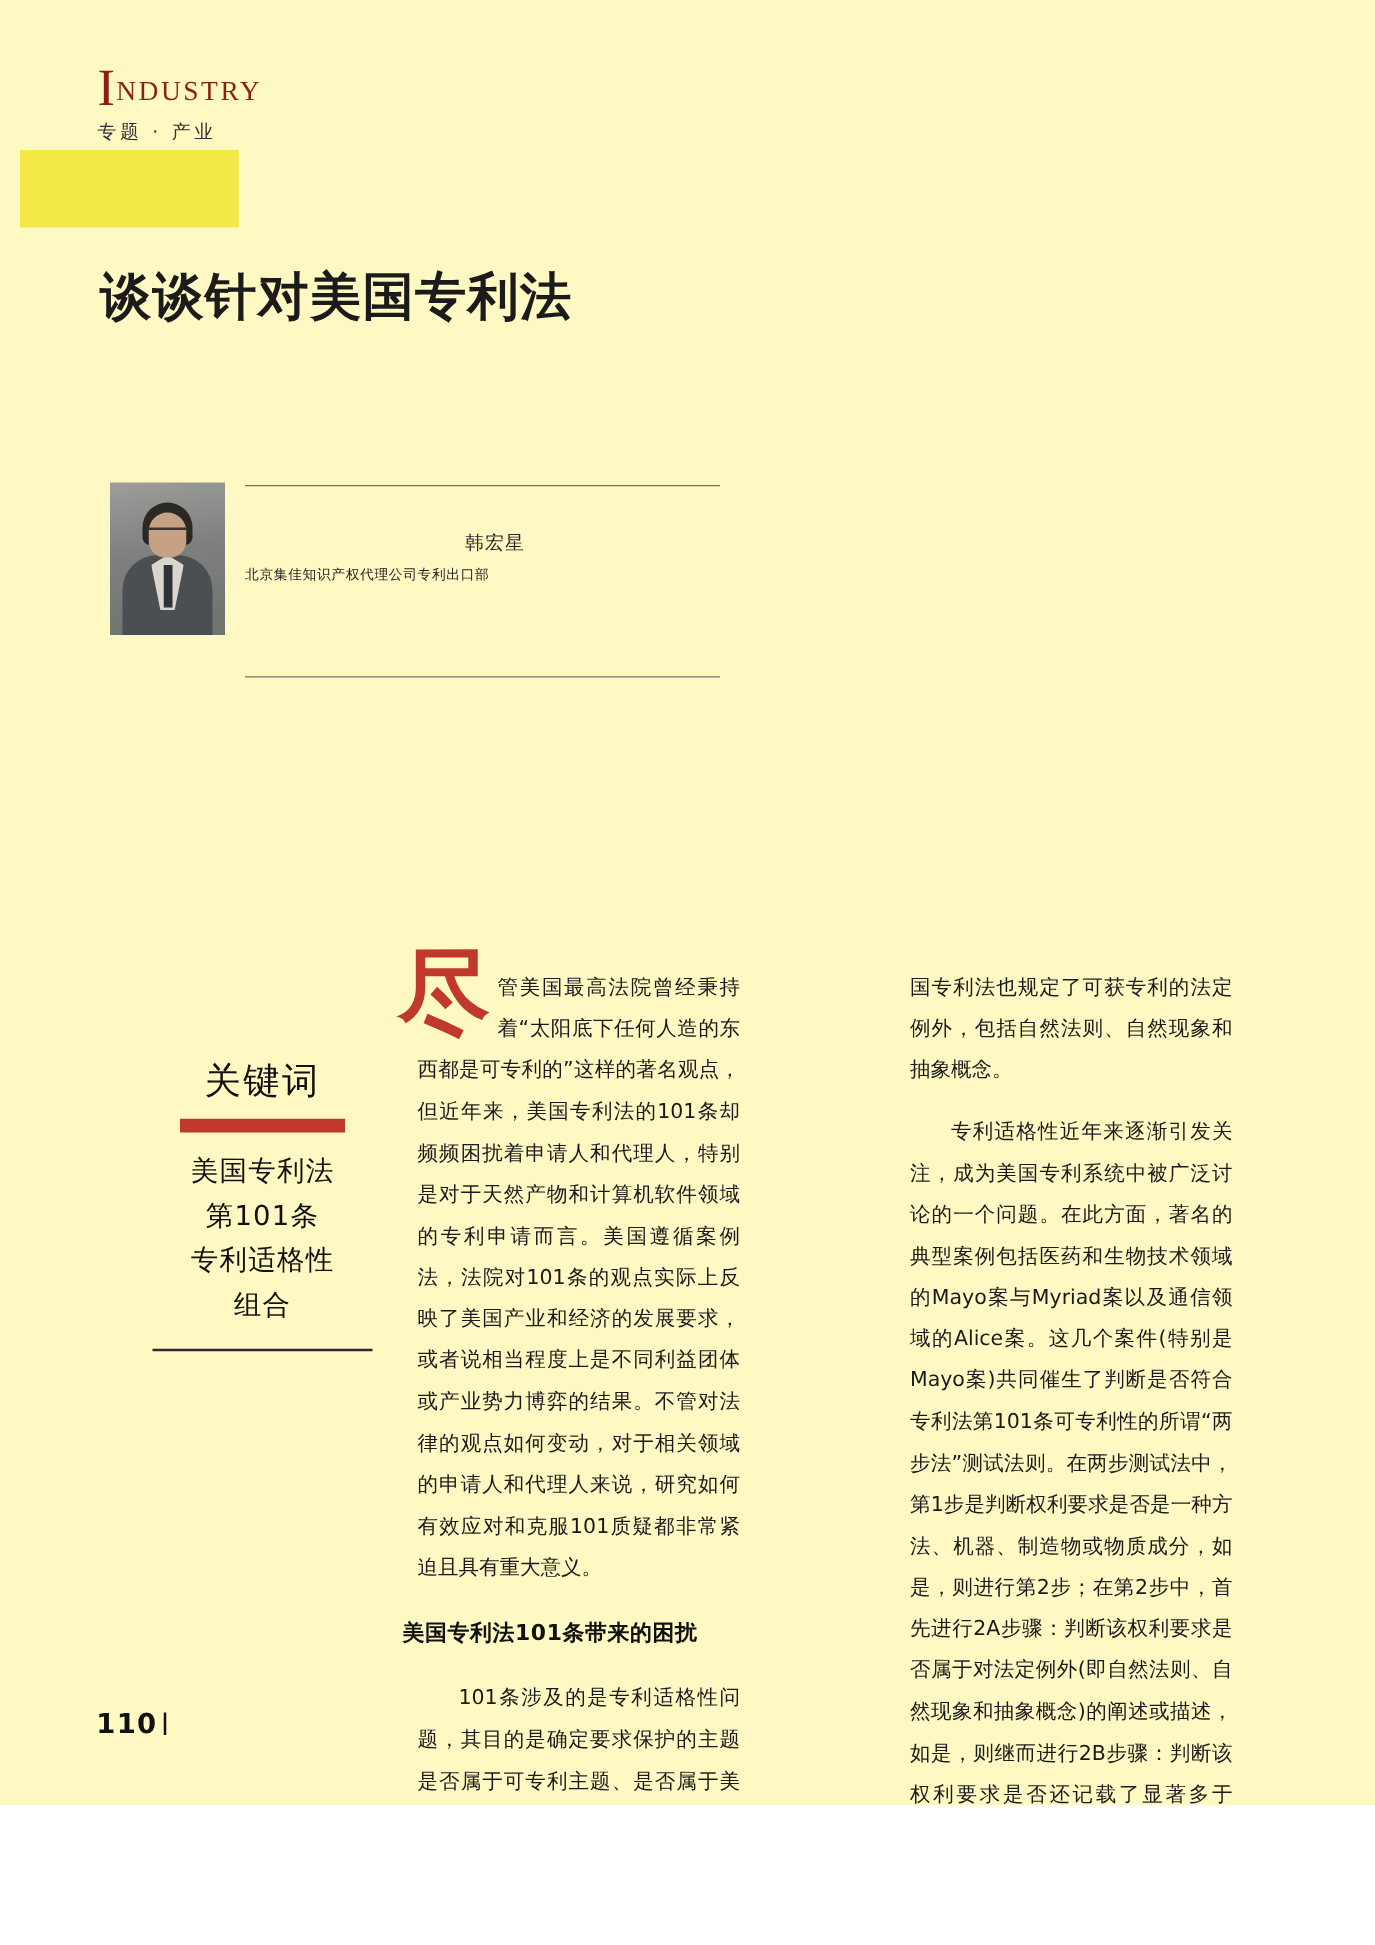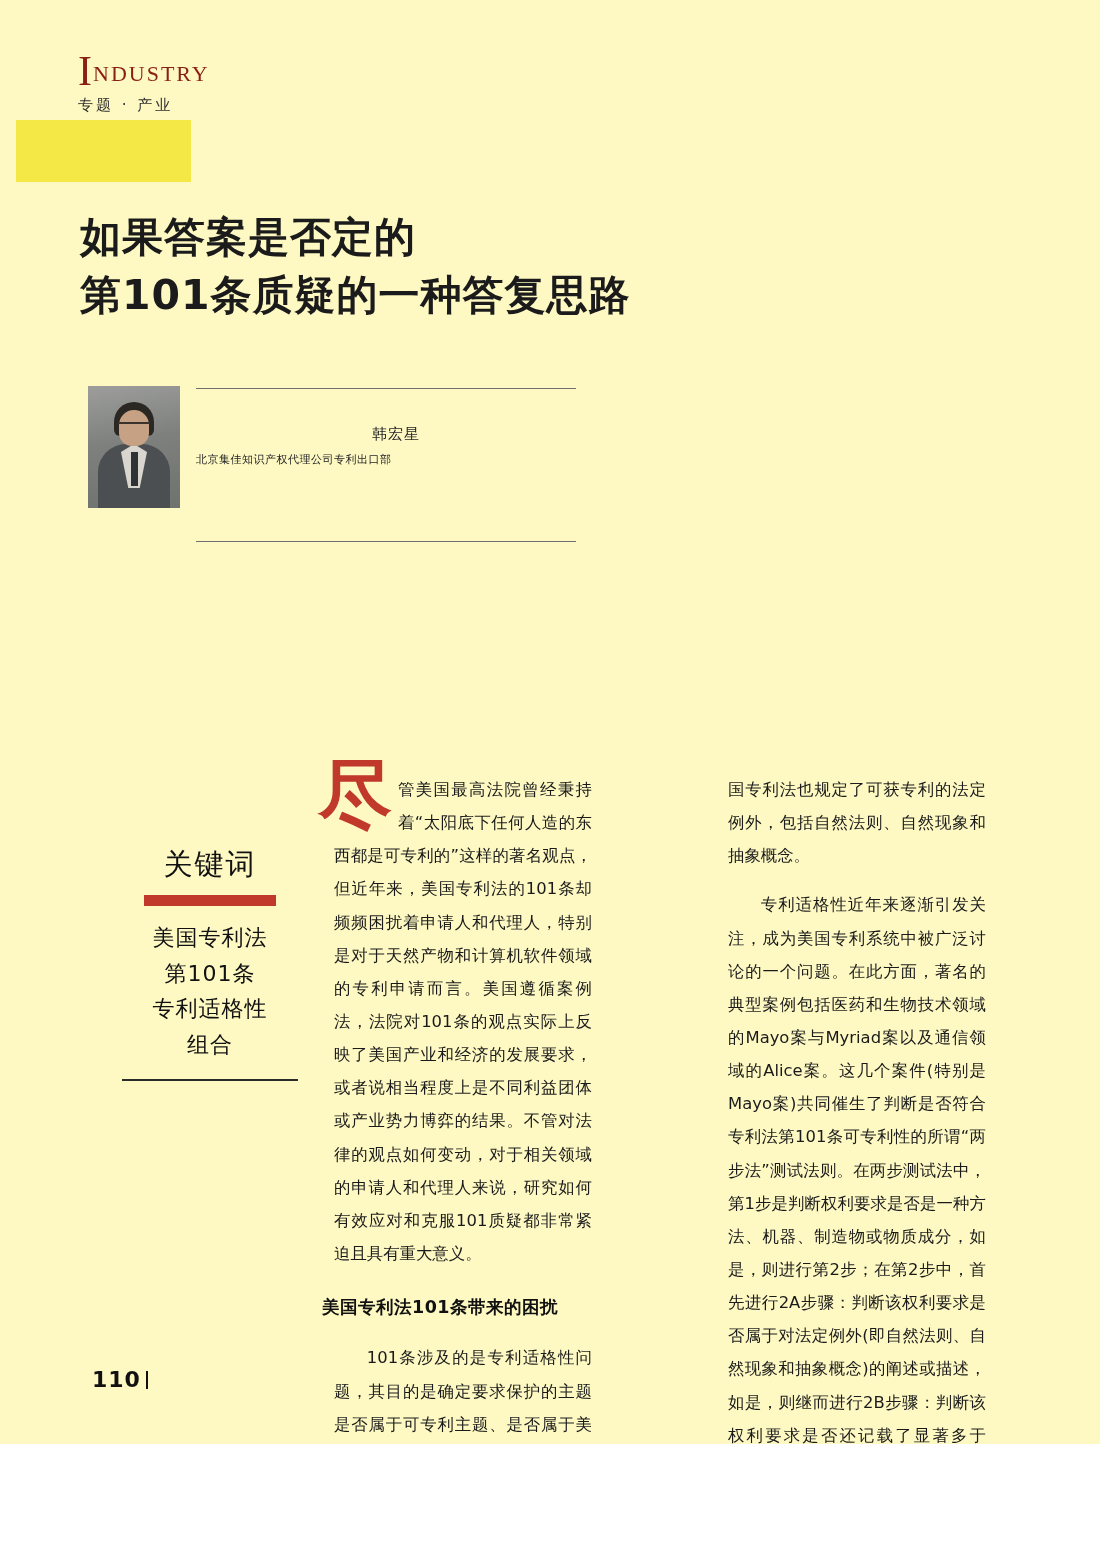--- a/index.html
+++ b/index.html
@@ -241,21 +241,21 @@
     font-weight: bold;
     font-size: 17.5px;
     letter-spacing: 0.5px;
     color: #111;
   }
   .sup { font-size: 11px; vertical-align: super; }
 
   
   .folio {
     position: absolute;
-    left: 92px;
+    left: 77px;
     bottom: 52px;
     font-family: "DejaVu Sans", sans-serif;
     font-weight: bold;
     font-size: 22px;
     color: #111;
     letter-spacing: 1px;
   }
   .folio .bar {
     display: inline-block;
     width: 2px;
@@ -274,22 +274,21 @@
 
     <div class="ind-word">
       <span class="big-i">I</span><span class="rest">NDUSTRY</span>
     </div>
     <div class="cn-sub">专题 · 产业</div>
   </div>
 
   <div class="yellow-block"></div>
 
   <div class="title">
-    <div>如果答案是否定的</div>
-    <div>第101条质疑的一种答复思路</div>
+    <div>谈谈针对美国专利法</div>
   </div>
 
   <div class="author-block">
     <div class="author-photo">
       <div class="body"></div>
       <div class="shirt"></div>
       <div class="tie"></div>
       <div class="hair"></div>
       <div class="face"></div>
       <div class="glasses"></div>

